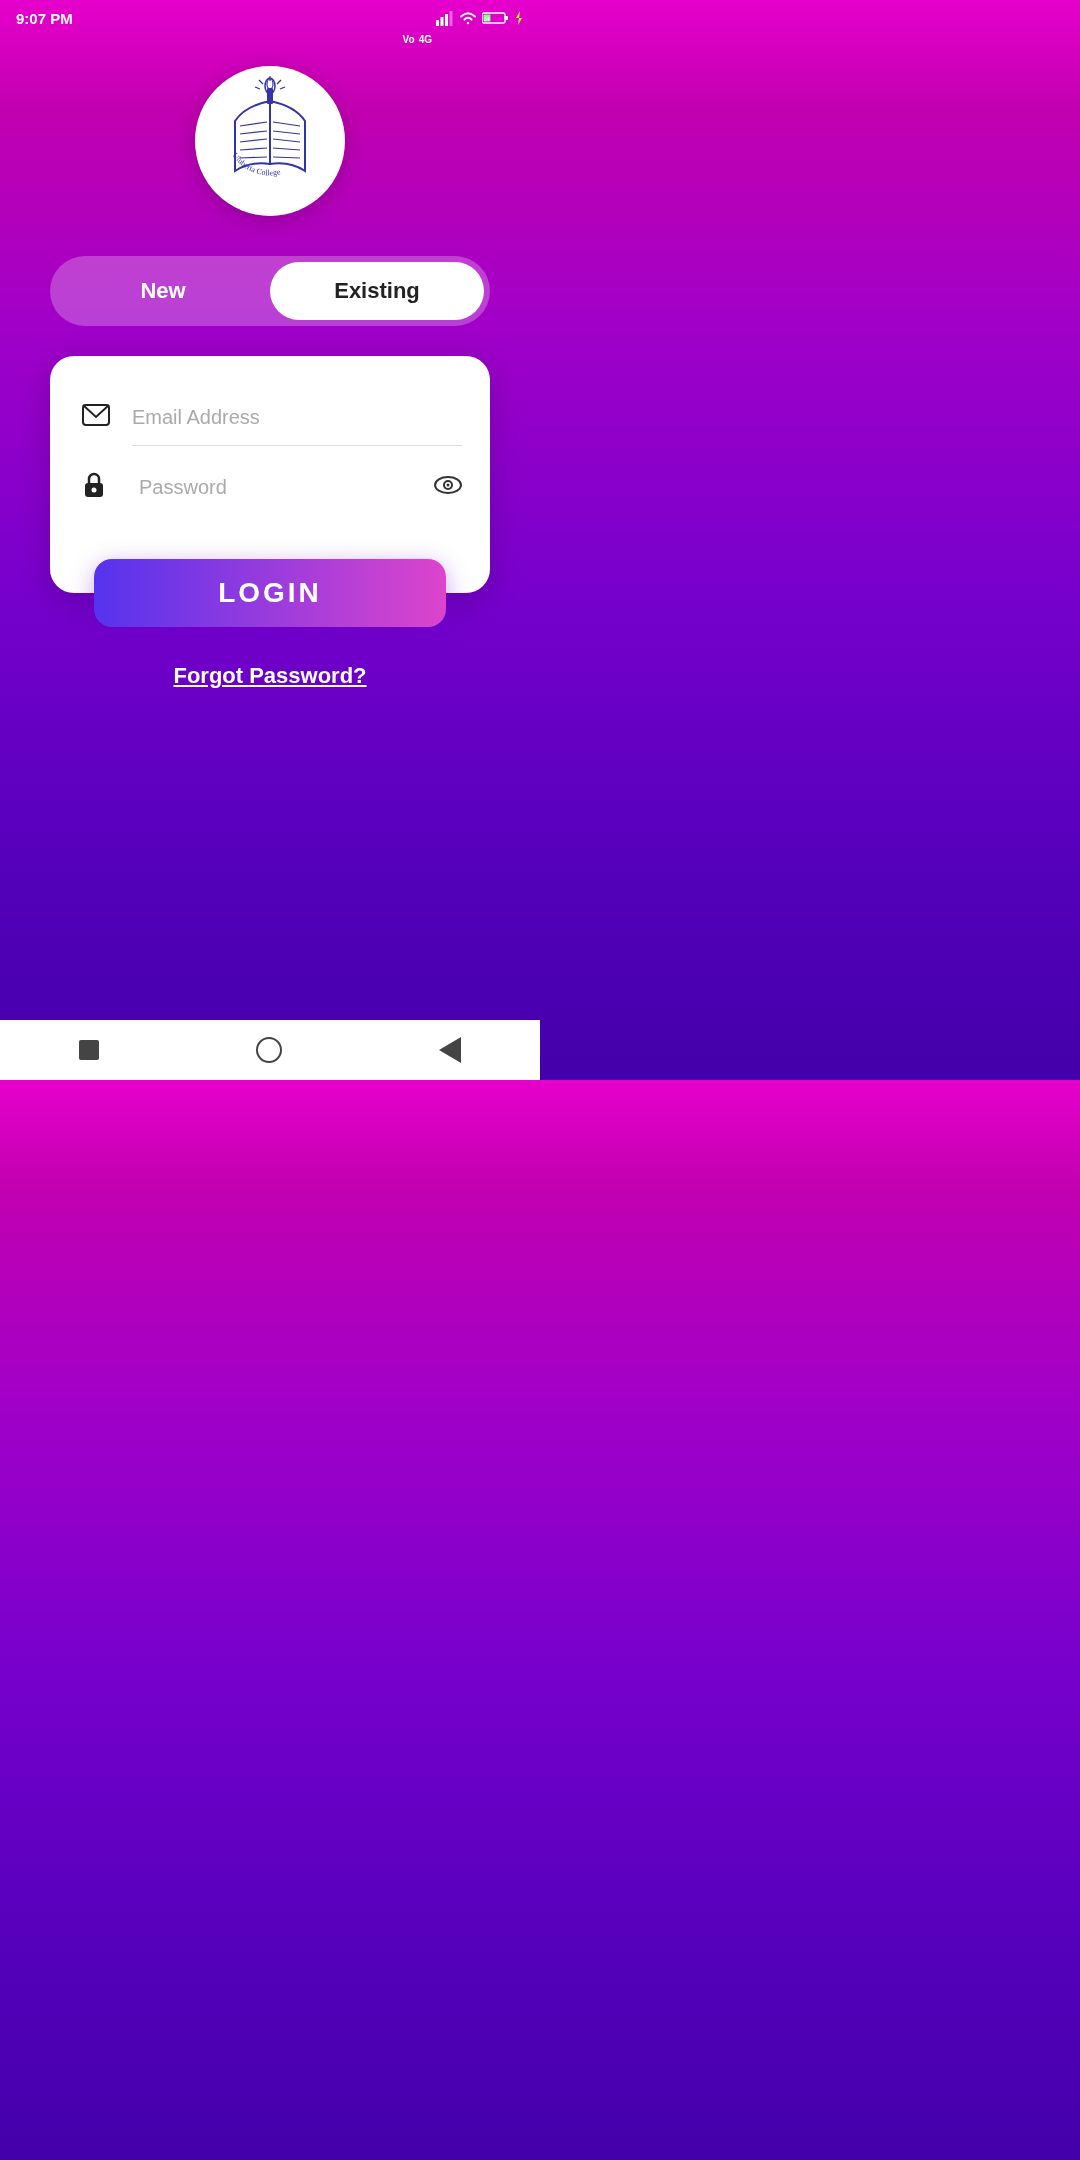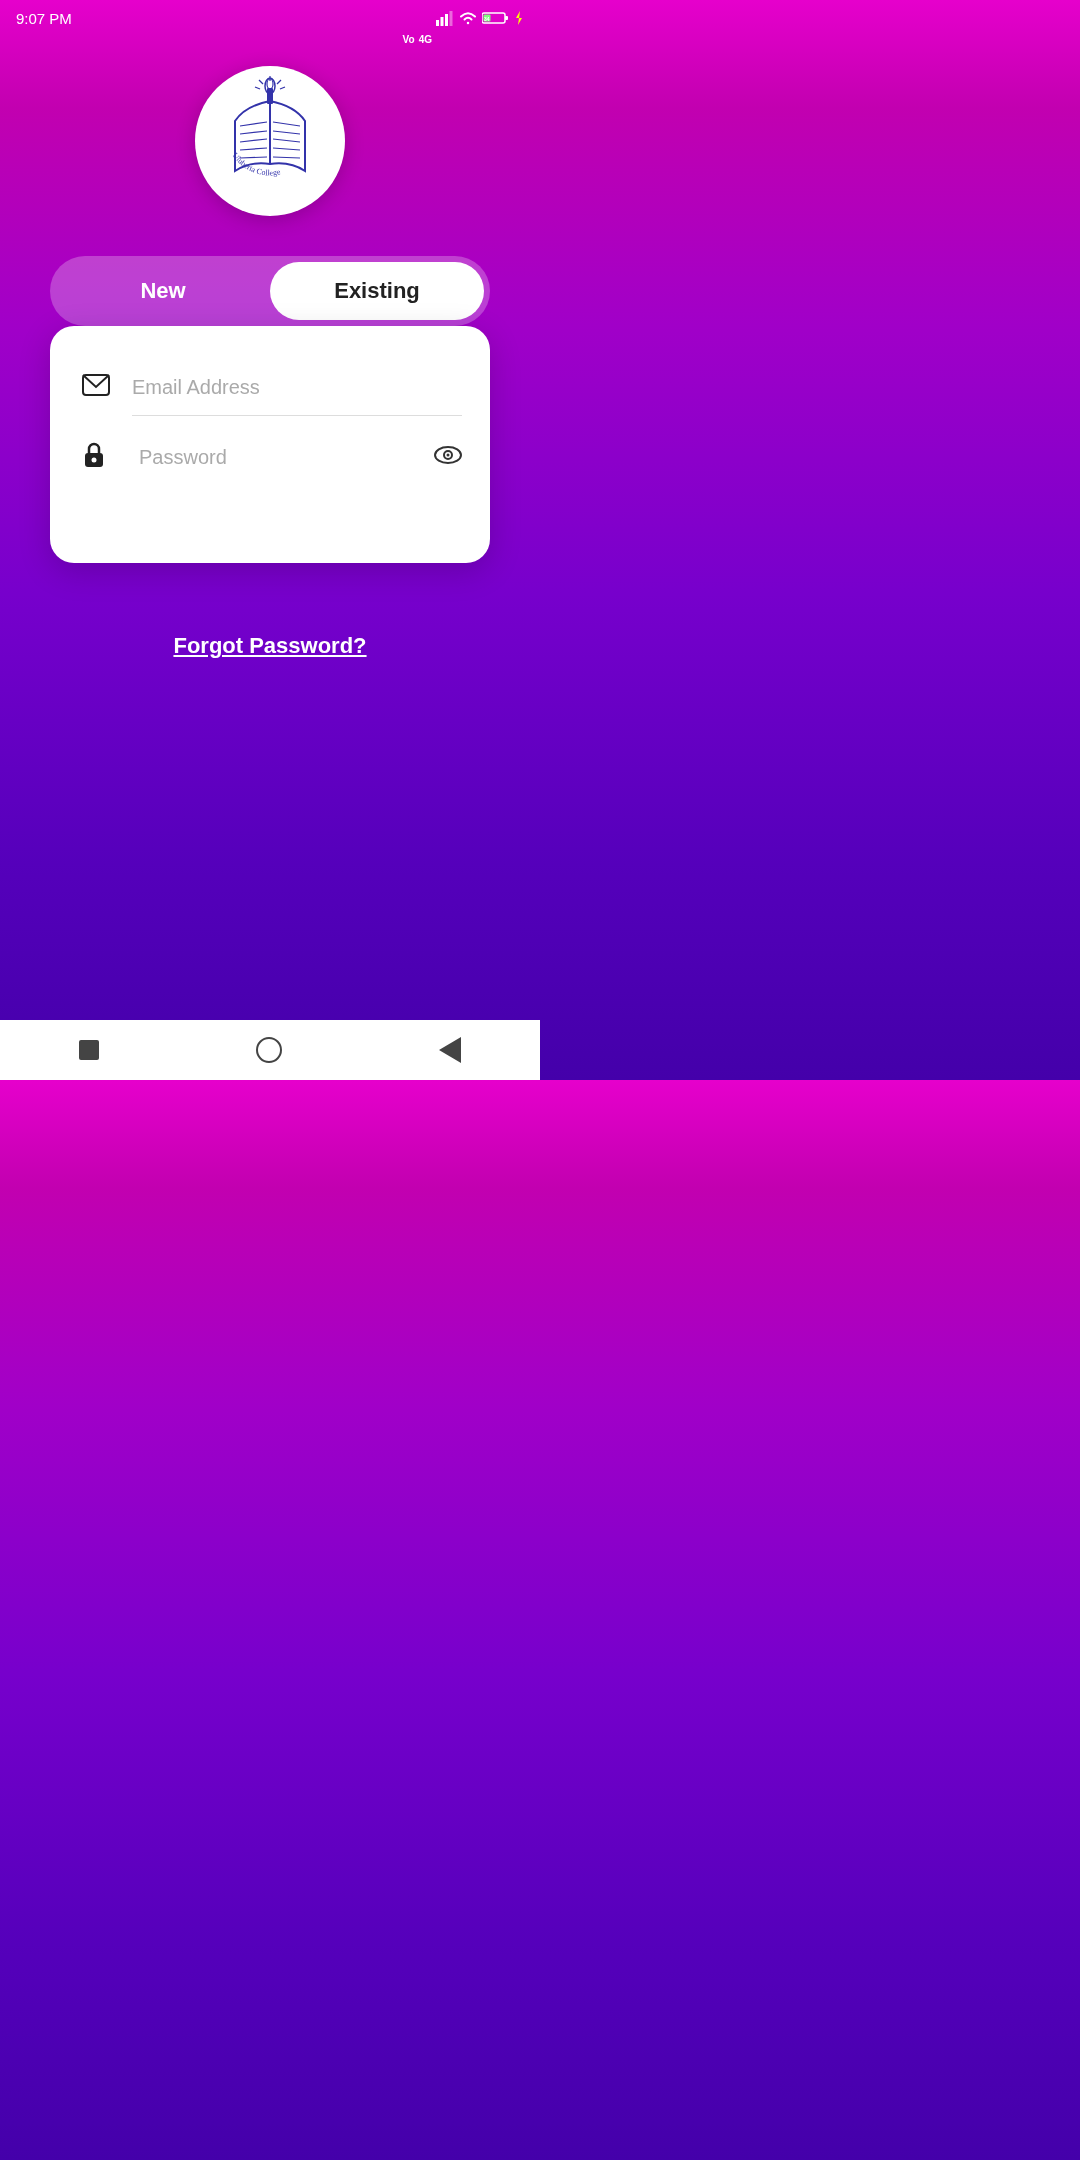--- a/index.html
+++ b/index.html
@@ -23,21 +23,21 @@
       height: 36px;
       display: flex;
       align-items: center;
       justify-content: space-between;
       padding: 0 16px;
       background: transparent;
     }
     .status-time {
       color: white;
       font-size: 15px;
-      font-weight: 400;
+      font-weight: 700;
     }
     .status-icons {
       display: flex;
       align-items: center;
       gap: 4px;
     }
     .status-icon-text {
       color: white;
       font-size: 10px;
       font-weight: 700;
@@ -88,20 +88,21 @@
       background: white;
       color: #222;
     }
     .tab-btn.inactive {
       background: transparent;
       color: white;
     }
 
     
     .form-card {
+      margin-top: 30px;
       width: 440px;
       background: white;
       border-radius: 24px;
       padding: 30px 28px 80px 28px;
       position: relative;
       box-shadow: 0 8px 32px rgba(0,0,0,0.18);
     }
 
     .input-row {
       display: flex;
@@ -320,20 +321,23 @@
     <span class="eye-icon">
       
       <svg width="28" height="20" viewBox="0 0 28 20">
         <ellipse cx="14" cy="10" rx="13" ry="8" fill="none" stroke="#333" stroke-width="2"></ellipse>
         <circle cx="14" cy="10" r="4" fill="none" stroke="#333" stroke-width="2"></circle>
         <circle cx="14" cy="10" r="1.5" fill="#333"></circle>
       </svg>
     </span>
   </div>
 
+  <div class="login-btn-wrap">
+    <button class="login-btn">LOGIN</button>
+  </div>
 </div>
 
 <div class="forgot-area">
   <button class="forgot-link">Forgot Password?</button>
 </div>
 
 <div class="bottom-bar">
   <div>
     <div class="nav-square"></div>
   </div>

